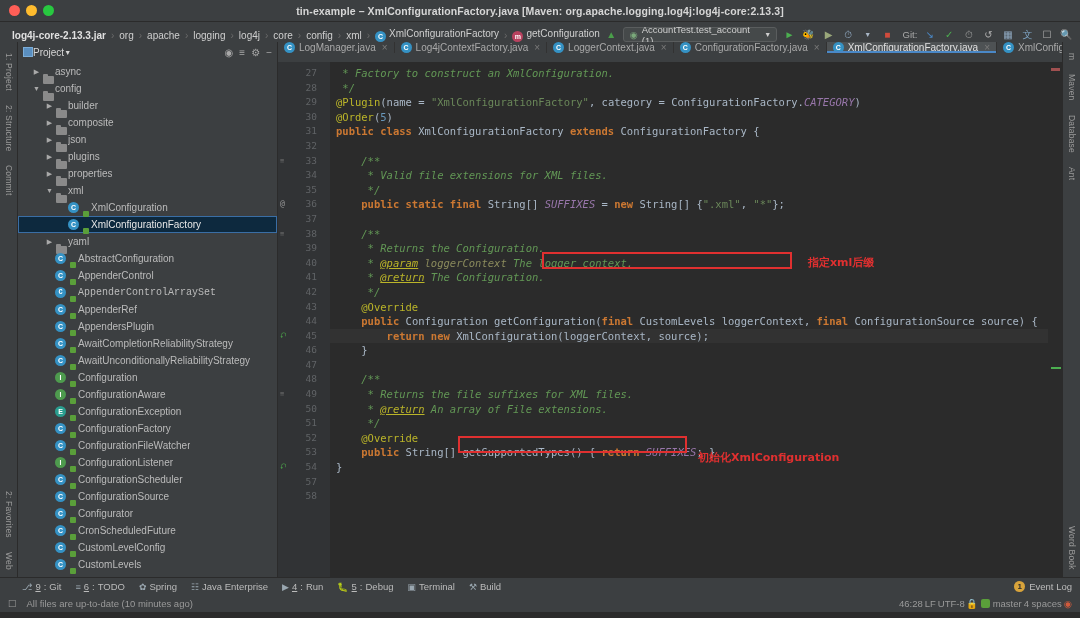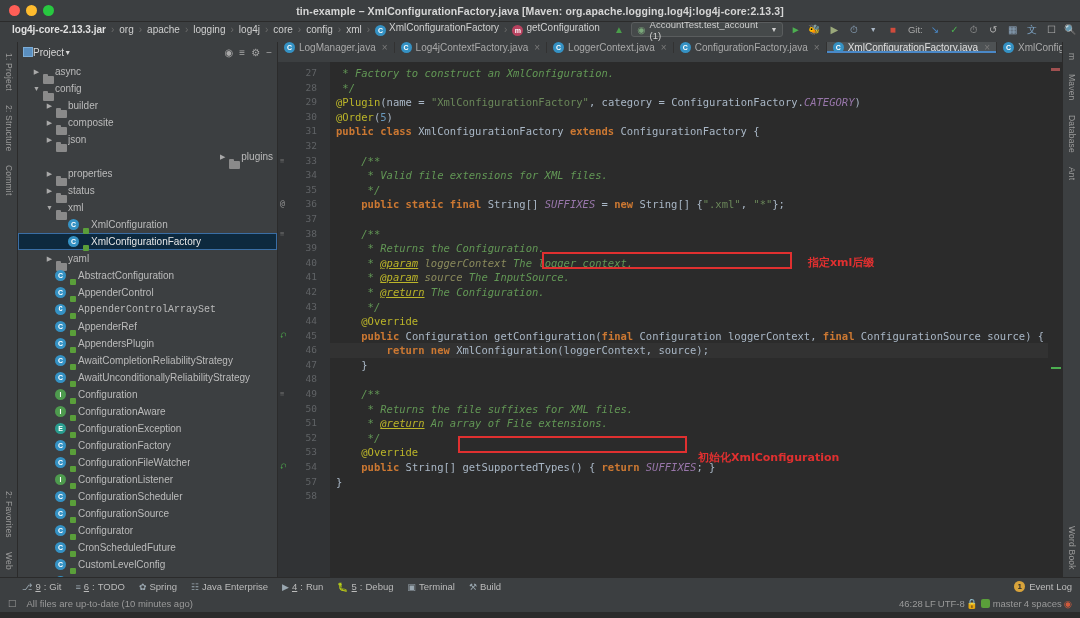--- a/index.html
+++ b/index.html
@@ -11,22 +11,22 @@
   
   .titlebar { height:22px; background:#3c3f41; display:flex; align-items:center;
     position:relative; flex:0 0 22px; border-bottom:1px solid #2b2b2b; }
   .traffic { display:flex; gap:6px; padding-left:9px; align-items:center; }
   .dot { width:11px; height:11px; border-radius:50%; }
   .dot.red{background:#ff5f57;} .dot.yellow{background:#febc2e;} .dot.green{background:#28c840;}
   .title-text { position:absolute; left:0; right:0; text-align:center; font-size:10.5px;
     font-weight:bold; color:#d6d6d6; letter-spacing:.1px; pointer-events:none; }
 
   
-  .navbar { height:20px; background:#3c3f41; display:flex; align-items:flex-start;
-    flex:0 0 20px; font-size:10px; padding-left:8px; gap:8px; }
+  .navbar { height:20px; background:#3c3f41; display:flex; align-items:flex-end;
+    flex:0 0 20px; font-size:10px; padding-left:8px; gap:0; }
   .crumb { padding:0 4px; color:#a9a9a9; white-space:nowrap; }
   .crumb.strong { color:#e0e0e0; font-weight:bold; }
   .crumb-sep { color:#6a6a6a; font-size:10px; padding:0 1px; }
   .crumb-ico { display:inline-block; width:11px; height:11px; border-radius:50%;
     margin-right:3px; vertical-align:-2px; font-size:7px; line-height:11px;
     text-align:center; color:#fff; font-weight:bold; }
   .crumb-ico.cls { background:#3592c4; }
   .crumb-ico.mth { background:#b8425f; }
   .crumb.link { color:#cfcfcf; }
   .nav-right { margin-left:auto; display:flex; align-items:center; gap:5px; padding-right:6px; }
@@ -243,34 +243,29 @@
           <div class="row" style="padding-left: 26px;">
             <span class="arrow">▶</span>
             <span class="folder"></span>
             <span class="lbl">composite</span>
           </div>
           <div class="row" style="padding-left: 26px;">
             <span class="arrow">▶</span>
             <span class="folder"></span>
             <span class="lbl">json</span>
           </div>
-          <div class="row" style="padding-left: 26px; justify-content: flex-end;">
+          <div class="row" style="padding-left: 26px;">
             <span class="arrow">▶</span>
             <span class="folder"></span>
             <span class="lbl">plugins</span>
           </div>
           <div class="row" style="padding-left: 26px;">
             <span class="arrow">▶</span>
             <span class="folder"></span>
             <span class="lbl">properties</span>
-          </div>
-          <div class="row" style="padding-left: 26px;">
-            <span class="arrow">▶</span>
-            <span class="folder"></span>
-            <span class="lbl">status</span>
           </div>
           <div class="row" style="padding-left: 26px;">
             <span class="arrow">▼</span>
             <span class="folder"></span>
             <span class="lbl">xml</span>
           </div>
           <div class="row" style="padding-left: 39px;">
             <span class="arrow"></span>
             <span class="cicon">
               <i class="c">C</i>
@@ -525,25 +520,24 @@
             <div class="cline"><span class="k">public class </span><span class="t">XmlConfigurationFactory </span><span class="k">extends </span><span class="t">ConfigurationFactory {</span></div>
             <div class="cline">&nbsp;</div>
             <div class="cline">    <span class="doc">/**</span></div>
             <div class="cline">     <span class="doc">* Valid file extensions for XML files.</span></div>
             <div class="cline">     <span class="doc">*/</span></div>
             <div class="cline">    <span class="k">public static final </span><span class="t">String[] </span><span class="f">SUFFIXES </span><span class="p">= </span><span class="k">new </span><span class="t">String[] {</span><span class="s">".xml"</span><span class="p">, </span><span class="s">"*"</span><span class="t">};</span></div>
             <div class="cline">&nbsp;</div>
             <div class="cline">    <span class="doc">/**</span></div>
             <div class="cline">     <span class="doc">* Returns the Configuration.</span></div>
             <div class="cline">     <span class="doc">* </span><span class="tag">@param</span><span class="par"> loggerContext </span><span class="doc">The logger context.</span></div>
-            <div class="cline">     <span class="doc">* </span><span class="tag">@param</span><span class="par"> source </span><span class="doc">The InputSource.</span></div>
             <div class="cline">     <span class="doc">* </span><span class="tag">@return</span><span class="doc"> The Configuration.</span></div>
             <div class="cline">     <span class="doc">*/</span></div>
             <div class="cline">    <span class="an">@Override</span></div>
-            <div class="cline">    <span class="k">public </span><span class="t">Configuration </span><span class="t">getConfiguration</span><span class="p">(</span><span class="k">final </span><span class="t">Configuration loggerContext</span><span class="p">, </span><span class="k">final </span><span class="t">ConfigurationSource source</span><span class="p">) {</span></div>
+            <div class="cline">    <span class="k">public </span><span class="t">Configuration </span><span class="t">getConfiguration</span><span class="p">(</span><span class="k">final </span><span class="t">CustomLevels loggerContext</span><span class="p">, </span><span class="k">final </span><span class="t">ConfigurationSource source</span><span class="p">) {</span></div>
             <div class="cline cur">        <span class="k">return new </span><span class="t">XmlConfiguration(loggerContext, source);</span></div>
             <div class="cline">    <span class="t">}</span></div>
             <div class="cline">&nbsp;</div>
             <div class="cline">    <span class="doc">/**</span></div>
             <div class="cline">     <span class="doc">* Returns the file suffixes for XML files.</span></div>
             <div class="cline">     <span class="doc">* </span><span class="tag">@return</span><span class="doc"> An array of File extensions.</span></div>
             <div class="cline">     <span class="doc">*/</span></div>
             <div class="cline">    <span class="an">@Override</span></div>
             <div class="cline">    <span class="k">public </span><span class="t">String[] getSupportedTypes() { </span><span class="k">return </span><span class="f">SUFFIXES</span><span class="t">; }</span></div>
             <div class="cline"><span class="t">}</span></div>

